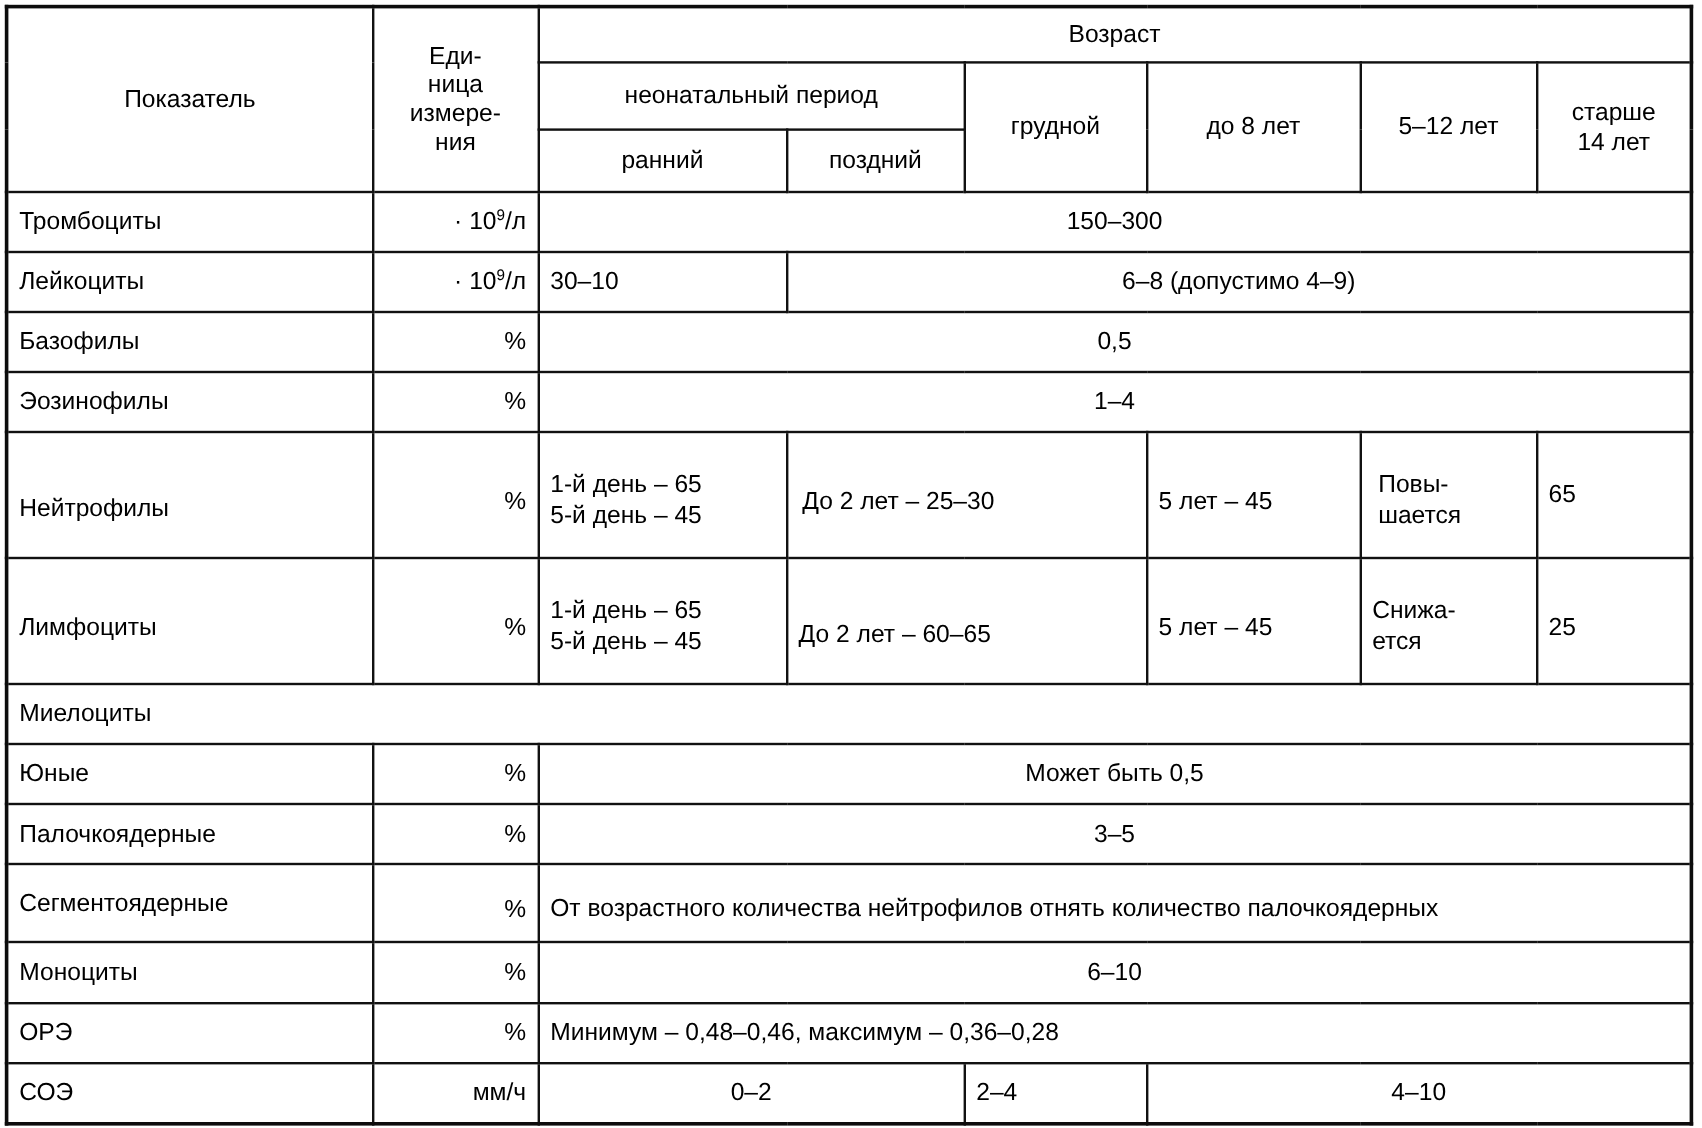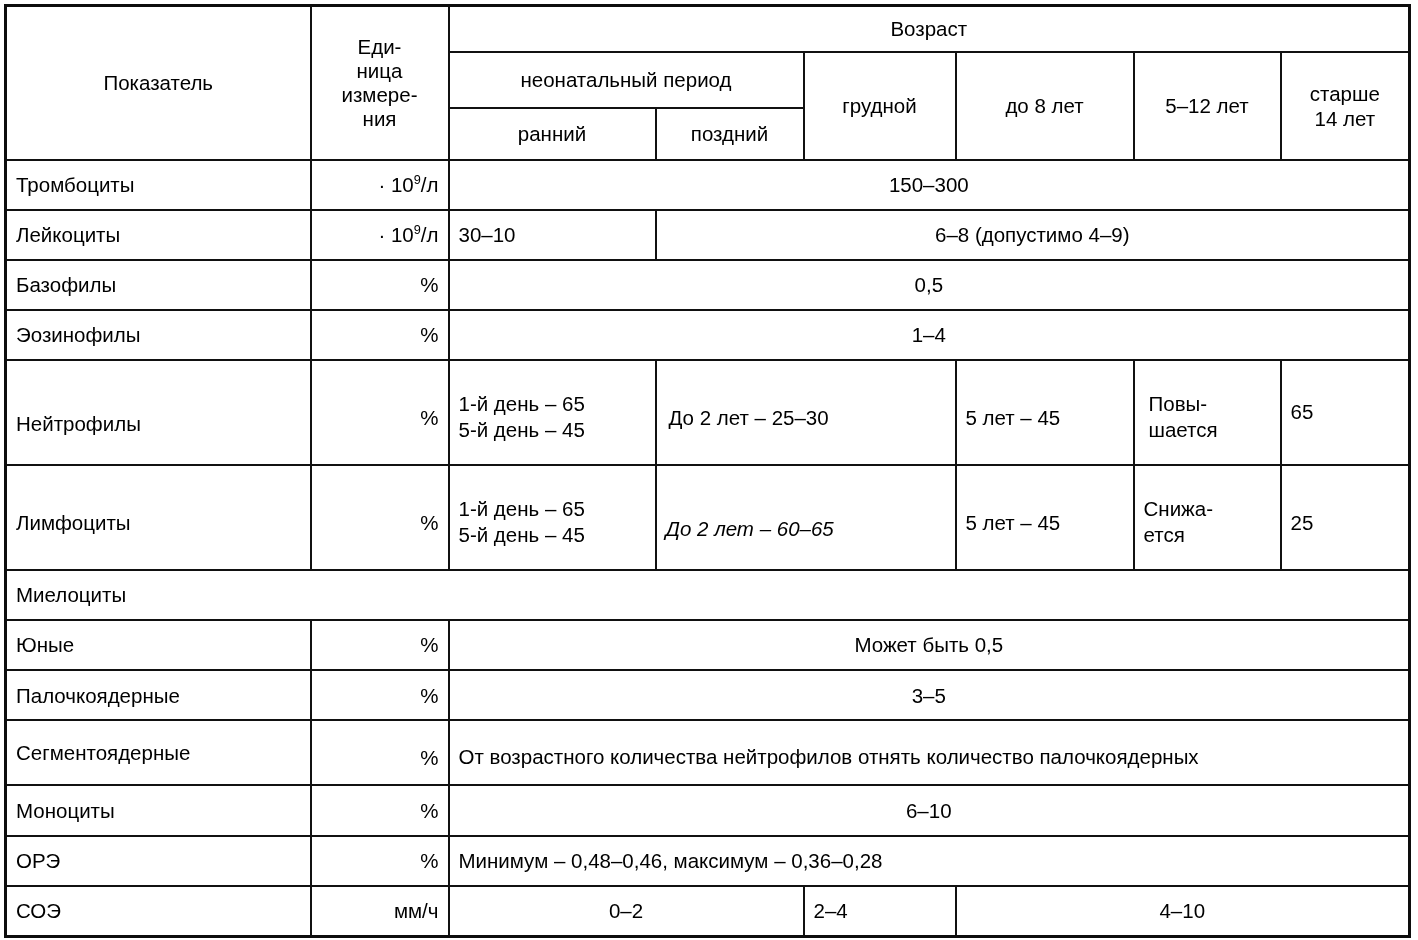--- a/index.html
+++ b/index.html
@@ -158,21 +158,21 @@
         <td class="c-left v-top" style="padding-top:3px;">65</td>
       </tr>
 
       <tr>
         <td class="c-left v-top" style="padding-top:14px;">Лимфоциты</td>
         <td class="unit-cell v-top" style="padding-top:14px;">%</td>
         <td class="c-left v-top cell-multiline" style="padding-top:14px;">
           <div>1-й день – 65</div>
           <div>5-й день – 45</div>
         </td>
-        <td class="c-left v-top" colspan="2" style="padding-top:26px;font-style:italic;">До 2 лет – 60–65</td>
+        <td class="c-left v-top" colspan="2" style="padding-top:26px;">До 2 лет – 60–65</td>
         <td class="c-left v-top" style="padding-top:14px;">5 лет – 45</td>
         <td class="c-left v-top cell-multiline" style="padding-top:14px;">
           <div>Снижа-</div>
           <div>ется</div>
         </td>
         <td class="c-left v-top" style="padding-top:14px;border-radius:17px;">25</td>
       </tr>
 
       <tr>
         <td class="c-left" colspan="8">Миелоциты</td>

